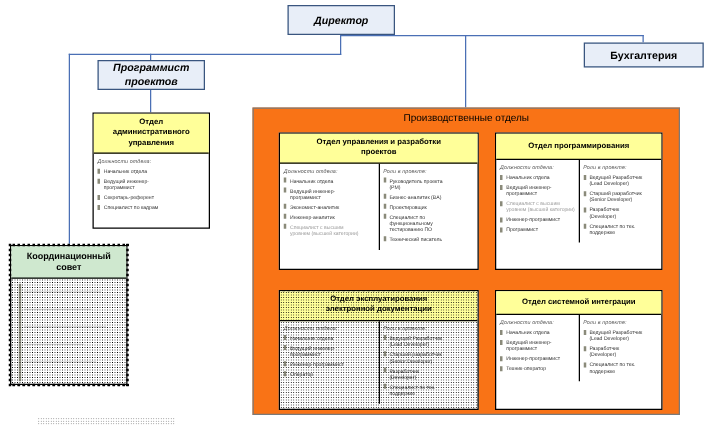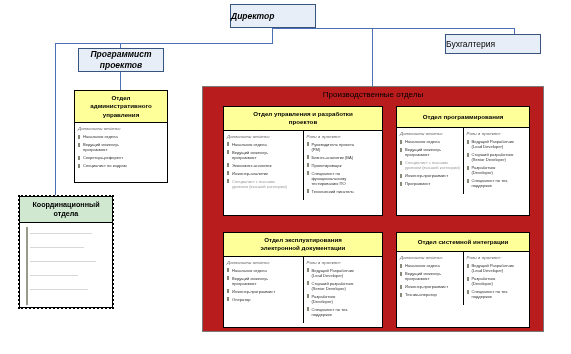--- a/index.html
+++ b/index.html
@@ -8,42 +8,42 @@
 
   #canvas{position:absolute;left:0;top:0;width:571px;height:354px;}
 
   
   .ln{position:absolute;background:#4a6fb5;}
   .lnh{height:1px;}
   .lnv{width:1px;}
 
   
   .tbox{position:absolute;background:#e8eef8;border:1px solid #39557f;
-        display:flex;align-items:center;text-align:center;
+        display:flex;align-items:center;justify-content:center;text-align:center;
         font-size:8.5px;font-style:italic;font-weight:bold;line-height:1.25;}
   .tbox.plain{font-style:normal;font-weight:normal;}
 
   
   .dept{position:absolute;border:1px solid #000;background:#fff;box-sizing:border-box;}
   .dept-hd{background:#ffff99;border-bottom:1px solid #000;
            text-align:center;font-size:6.2px;font-weight:bold;line-height:1.35;
            padding:3px 2px;}
   .dept-body{display:flex;}
   .col{box-sizing:border-box;padding:3px 2px 3px 3px;flex:1;}
   .col+.col{border-left:1px solid #000;}
   .col-h{font-size:4.3px;font-style:italic;color:#555;margin-bottom:3px;
          white-space:nowrap;letter-spacing:.1px;}
   .li{font-size:4.1px;color:#333;line-height:1.22;margin-bottom:3px;
       position:relative;padding-left:5px;}
   .li:before{content:"";position:absolute;left:0px;top:0.5px;
              width:2px;height:4px;background:#8a8a7a;}
   .li.faint{color:#9a9a9a;}
 
   
-  #prod{position:absolute;background:#b91c1c;border:1px solid #7a7a7a;}
+  #prod{position:absolute;background:#f97316;border:1px solid #7a7a7a;}
   #prod-title{text-align:center;font-size:8px;padding-top:3px;color:#000;}
 
   
   #council{position:absolute;border:1px solid #000;background:#fff;}
   #council-hd{background:#cfe8cf;border-bottom:1px solid #000;text-align:center;
               font-size:7.2px;font-weight:bold;line-height:1.3;padding:3px 2px;}
   #council-body{height:86px;position:relative;overflow:hidden;}
   .hatch2{position:absolute;left:0;top:0;right:0;bottom:0;pointer-events:none;
      background-image:radial-gradient(#000 0.5px, transparent 0.6px);
      background-size:2px 2px;}
@@ -75,46 +75,46 @@
 
   <div class="tbox" style="left:230px;top:4px;width:84px;height:22px;">
     <span>Директор</span>
   </div>
 
   <div class="tbox" style="left:78px;top:48px;width:84px;height:22px;flex-direction:column;">
     <span>Программист</span>
     <span>проектов</span>
   </div>
 
-  <div class="tbox plain" style="left:445px;top:34px;width:94px;height:18px;">
+  <div class="tbox plain" style="left:467px;top:34px;width:94px;height:18px;font-weight:bold;">
     <span>Бухгалтерия</span>
   </div>
 
   <div class="dept" style="left:74px;top:90px;width:94px;height:93px;">
     <div class="dept-hd">
       <div>Отдел</div>
       <div>административного</div>
       <div>управления</div>
     </div>
     <div class="dept-body">
       <div class="col">
         <div class="col-h">Должности отдела:</div>
         <div class="li">Начальник отдела</div>
         <div class="li">Ведущий инженер-<br>программист</div>
         <div class="li">Секретарь-референт</div>
         <div class="li">Специалист по кадрам</div>
       </div>
     </div>
   </div>
 
-  <div id="council" style="left:8px;top:196px;width:92px;height:110px;margin-left:11px;">
+  <div id="council" style="left:8px;top:196px;width:92px;height:110px;">
     <div class="sel-border"></div>
     <div id="council-hd">
       <div>Координационный</div>
-      <div>отдела</div>
+      <div>совет</div>
     </div>
     <div id="council-body">
       <div class="cbar" style="height:78px;"></div>
       <div class="cline" style="top:10px;width:62px;"></div>
       <div class="cline" style="top:24px;width:54px;"></div>
       <div class="cline" style="top:38px;width:66px;"></div>
       <div class="cline" style="top:52px;width:48px;"></div>
       <div class="cline" style="top:66px;width:58px;"></div>
       <div class="hatch2"></div>
     </div>

